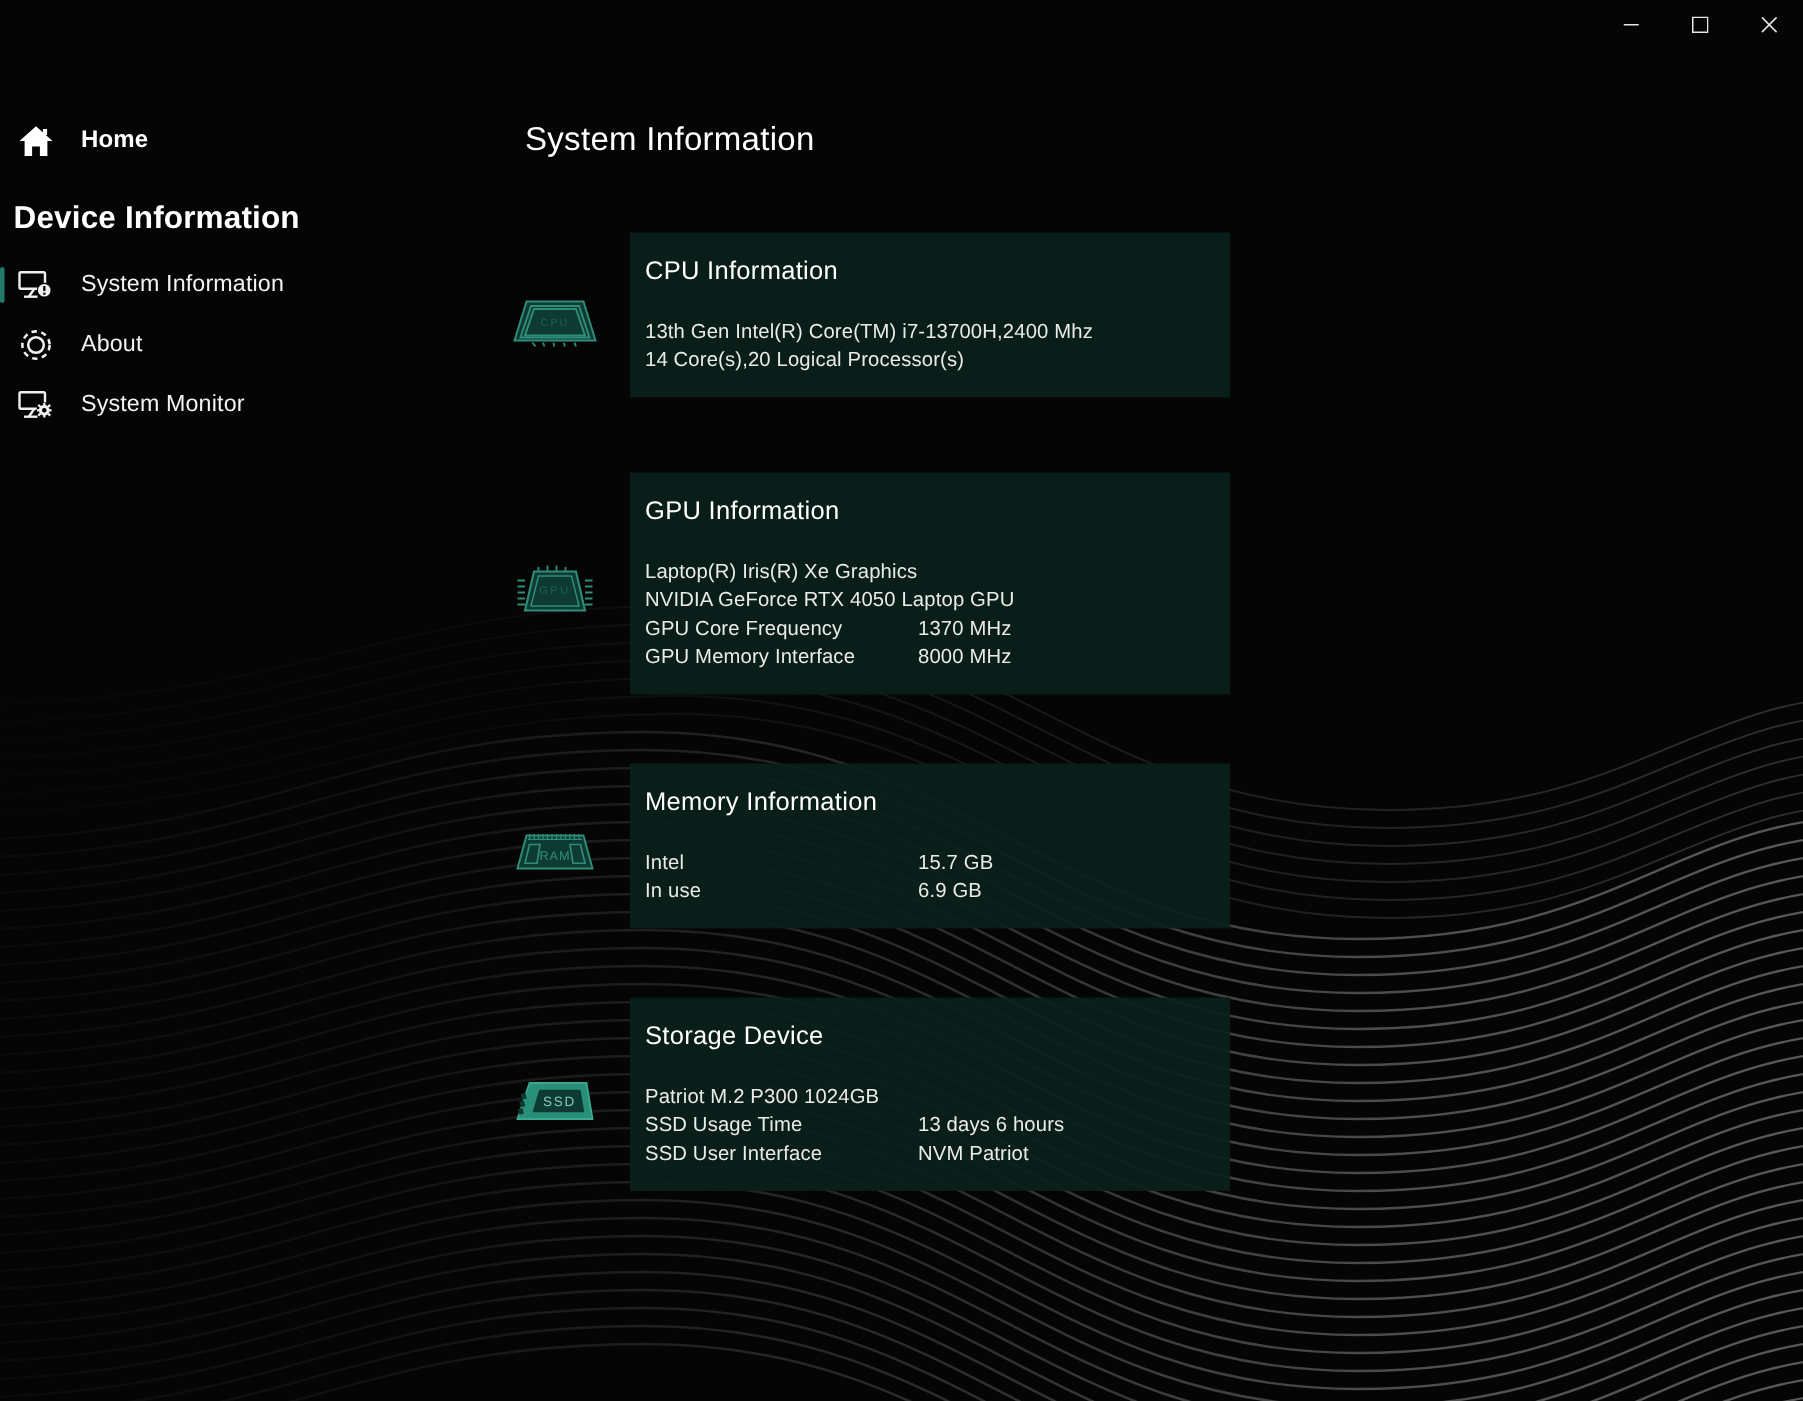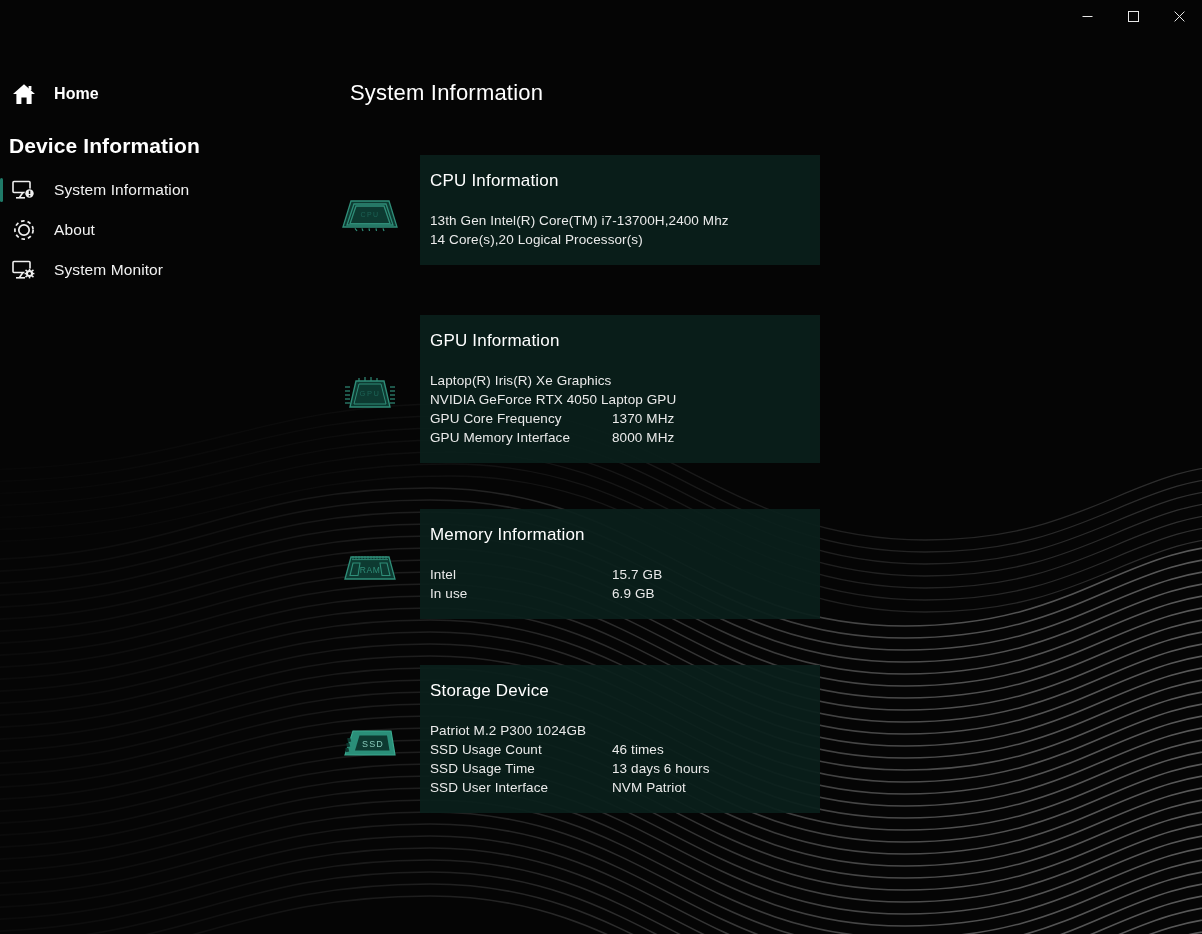--- a/index.html
+++ b/index.html
@@ -518,24 +518,20 @@
           </svg>
         </div>
         <div class="card">
           <div class="card-title">Storage Device</div>
           <div class="card-lines">
             <div class="card-line full">
               <span class="k">Patriot M.2 P300 1024GB</span>
               <span class="v"></span>
             </div>
             <div class="card-line">
-              <span class="k">SSD Usage Count</span>
-              <span class="v">46 times</span>
-            </div>
-            <div class="card-line">
               <span class="k">SSD Usage Time</span>
               <span class="v">13 days 6 hours</span>
             </div>
             <div class="card-line">
               <span class="k">SSD User Interface</span>
               <span class="v">NVM Patriot</span>
             </div>
           </div>
         </div>
       </section>

